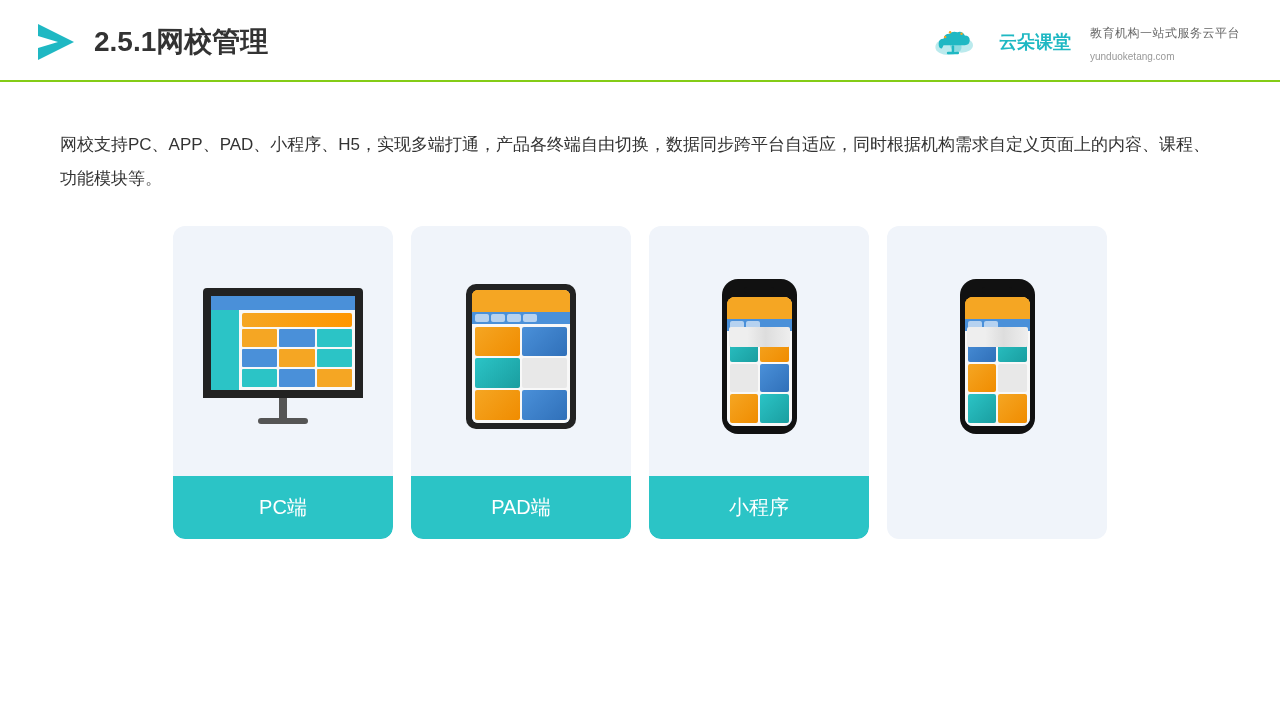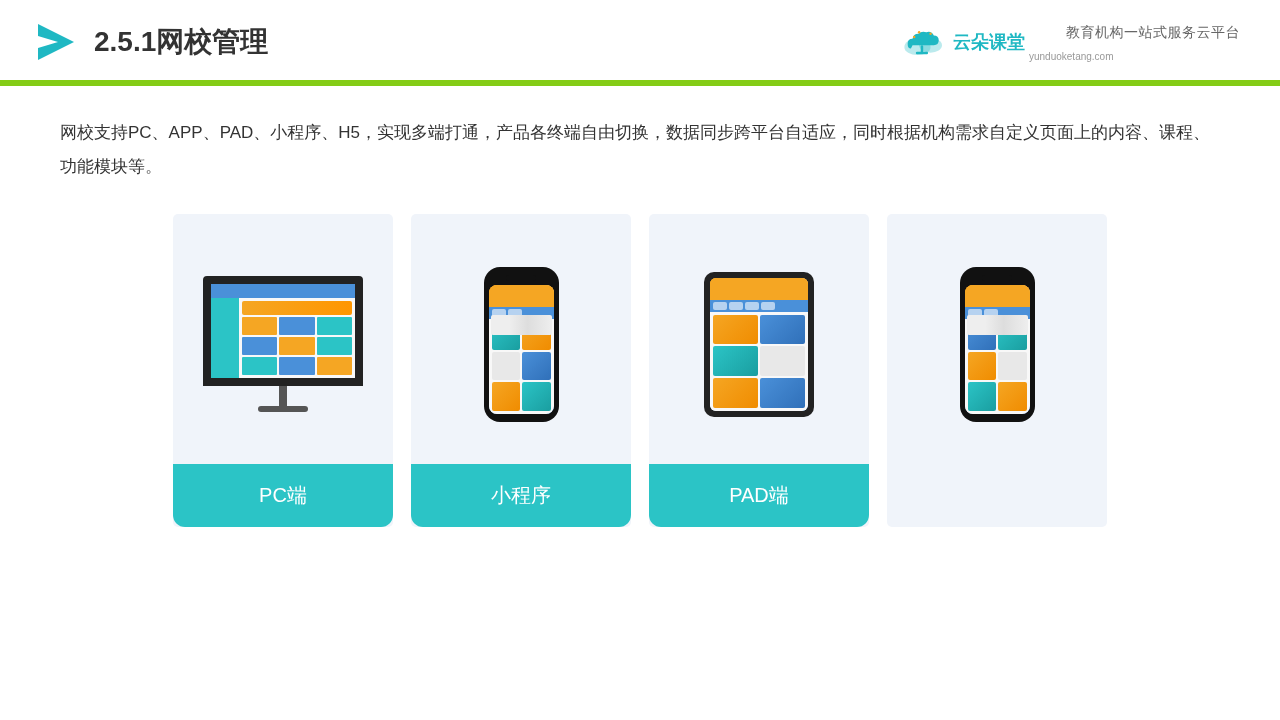--- a/index.html
+++ b/index.html
@@ -10,21 +10,21 @@
       font-family: 'Microsoft YaHei', 'PingFang SC', sans-serif;
       overflow: hidden;
     }
 
     
     .header {
       display: flex;
       align-items: center;
       justify-content: space-between;
       padding: 18px 40px 14px 30px;
-      border-bottom: 6px solid #84cc16;
+      border-bottom: 2px solid #84cc16;
     }
 
     .header-left {
       display: flex;
       align-items: center;
       gap: 16px;
     }
 
     .logo-arrow {
       width: 48px;
@@ -39,71 +39,70 @@
 
     .header-right {
       display: flex;
       flex-direction: column;
       align-items: center;
     }
 
     .brand-logo {
       display: flex;
       align-items: center;
-      gap: 4px;
+      gap: 19px;
     }
 
     .cloud-icon-svg {
       width: 50px;
       height: 36px;
     }
 
     .brand-text {
       font-size: 18px;
       font-weight: 700;
       color: #1fb8c3;
     }
 
     .brand-slogan {
-      font-size: 14px;
+      font-size: 12px;
       color: #666;
       margin-top: 2px;
       letter-spacing: 0.5px;
-      margin-left: 37px;
     }
 
     .brand-url {
       font-size: 10px;
       color: #999;
       margin-top: 9px;
     }
 
     
     .main-content {
-      padding: 30px 60px 20px 60px;
+      padding: 46px 60px 20px 60px;
     }
 
     .description {
       font-size: 17px;
       color: #333;
       line-height: 2.0;
       margin-bottom: 30px;
     }
 
     
     .cards-grid {
       display: flex;
       gap: 18px;
       justify-content: center;
       margin-top: 10px;
     }
 
     .device-card {
       background: #f0f4fa;
-      border-radius: 5px;
+      border-radius: 12px;
       width: 220px;
       display: flex;
       flex-direction: column;
       align-items: center;
       overflow: hidden;
       flex-shrink: 0;
     }
 
     .device-image-area {
       height: 250px;
@@ -412,46 +411,20 @@
           <div class="monitor-stand"></div>
           <div class="monitor-base"></div>
         </div>
       </div>
       <div class="device-label">PC端</div>
     </div>
 
 
     <div class="device-card">
       <div class="device-image-area">
-        <div class="phone-device">
-          <div class="phone-notch"></div>
-          <div class="phone-screen">
-            <div class="screen-content">
-              <div class="screen-header-bar"></div>
-              <div class="screen-nav-row">
-                <div class="nav-dot"></div>
-                <div class="nav-dot"></div>
-              </div>
-              <div class="screen-body">
-                <div class="content-block green"></div>
-                <div class="content-block"></div>
-                <div class="content-block light"></div>
-                <div class="content-block blue"></div>
-                <div class="content-block"></div>
-                <div class="content-block green"></div>
-              </div>
-            </div>
-          </div>
-        </div>
-      </div>
-      <div class="device-label">小程序</div>
-    </div>
-
-    <div class="device-card">
-      <div class="device-image-area">
         <div class="tablet-device">
           <div class="tablet-screen">
             <div class="screen-content">
               <div class="screen-header-bar"></div>
               <div class="screen-nav-row">
                 <div class="nav-dot"></div>
                 <div class="nav-dot"></div>
                 <div class="nav-dot"></div>
                 <div class="nav-dot"></div>
               </div>
@@ -475,20 +448,46 @@
         <div class="phone-device">
           <div class="phone-notch"></div>
           <div class="phone-screen">
             <div class="screen-content">
               <div class="screen-header-bar"></div>
               <div class="screen-nav-row">
                 <div class="nav-dot"></div>
                 <div class="nav-dot"></div>
               </div>
               <div class="screen-body">
+                <div class="content-block green"></div>
+                <div class="content-block"></div>
+                <div class="content-block light"></div>
+                <div class="content-block blue"></div>
+                <div class="content-block"></div>
+                <div class="content-block green"></div>
+              </div>
+            </div>
+          </div>
+        </div>
+      </div>
+      <div class="device-label">小程序</div>
+    </div>
+
+    <div class="device-card">
+      <div class="device-image-area">
+        <div class="phone-device">
+          <div class="phone-notch"></div>
+          <div class="phone-screen">
+            <div class="screen-content">
+              <div class="screen-header-bar"></div>
+              <div class="screen-nav-row">
+                <div class="nav-dot"></div>
+                <div class="nav-dot"></div>
+              </div>
+              <div class="screen-body">
                 <div class="content-block blue"></div>
                 <div class="content-block green"></div>
                 <div class="content-block"></div>
                 <div class="content-block light"></div>
                 <div class="content-block green"></div>
                 <div class="content-block"></div>
               </div>
             </div>
           </div>
         </div>

